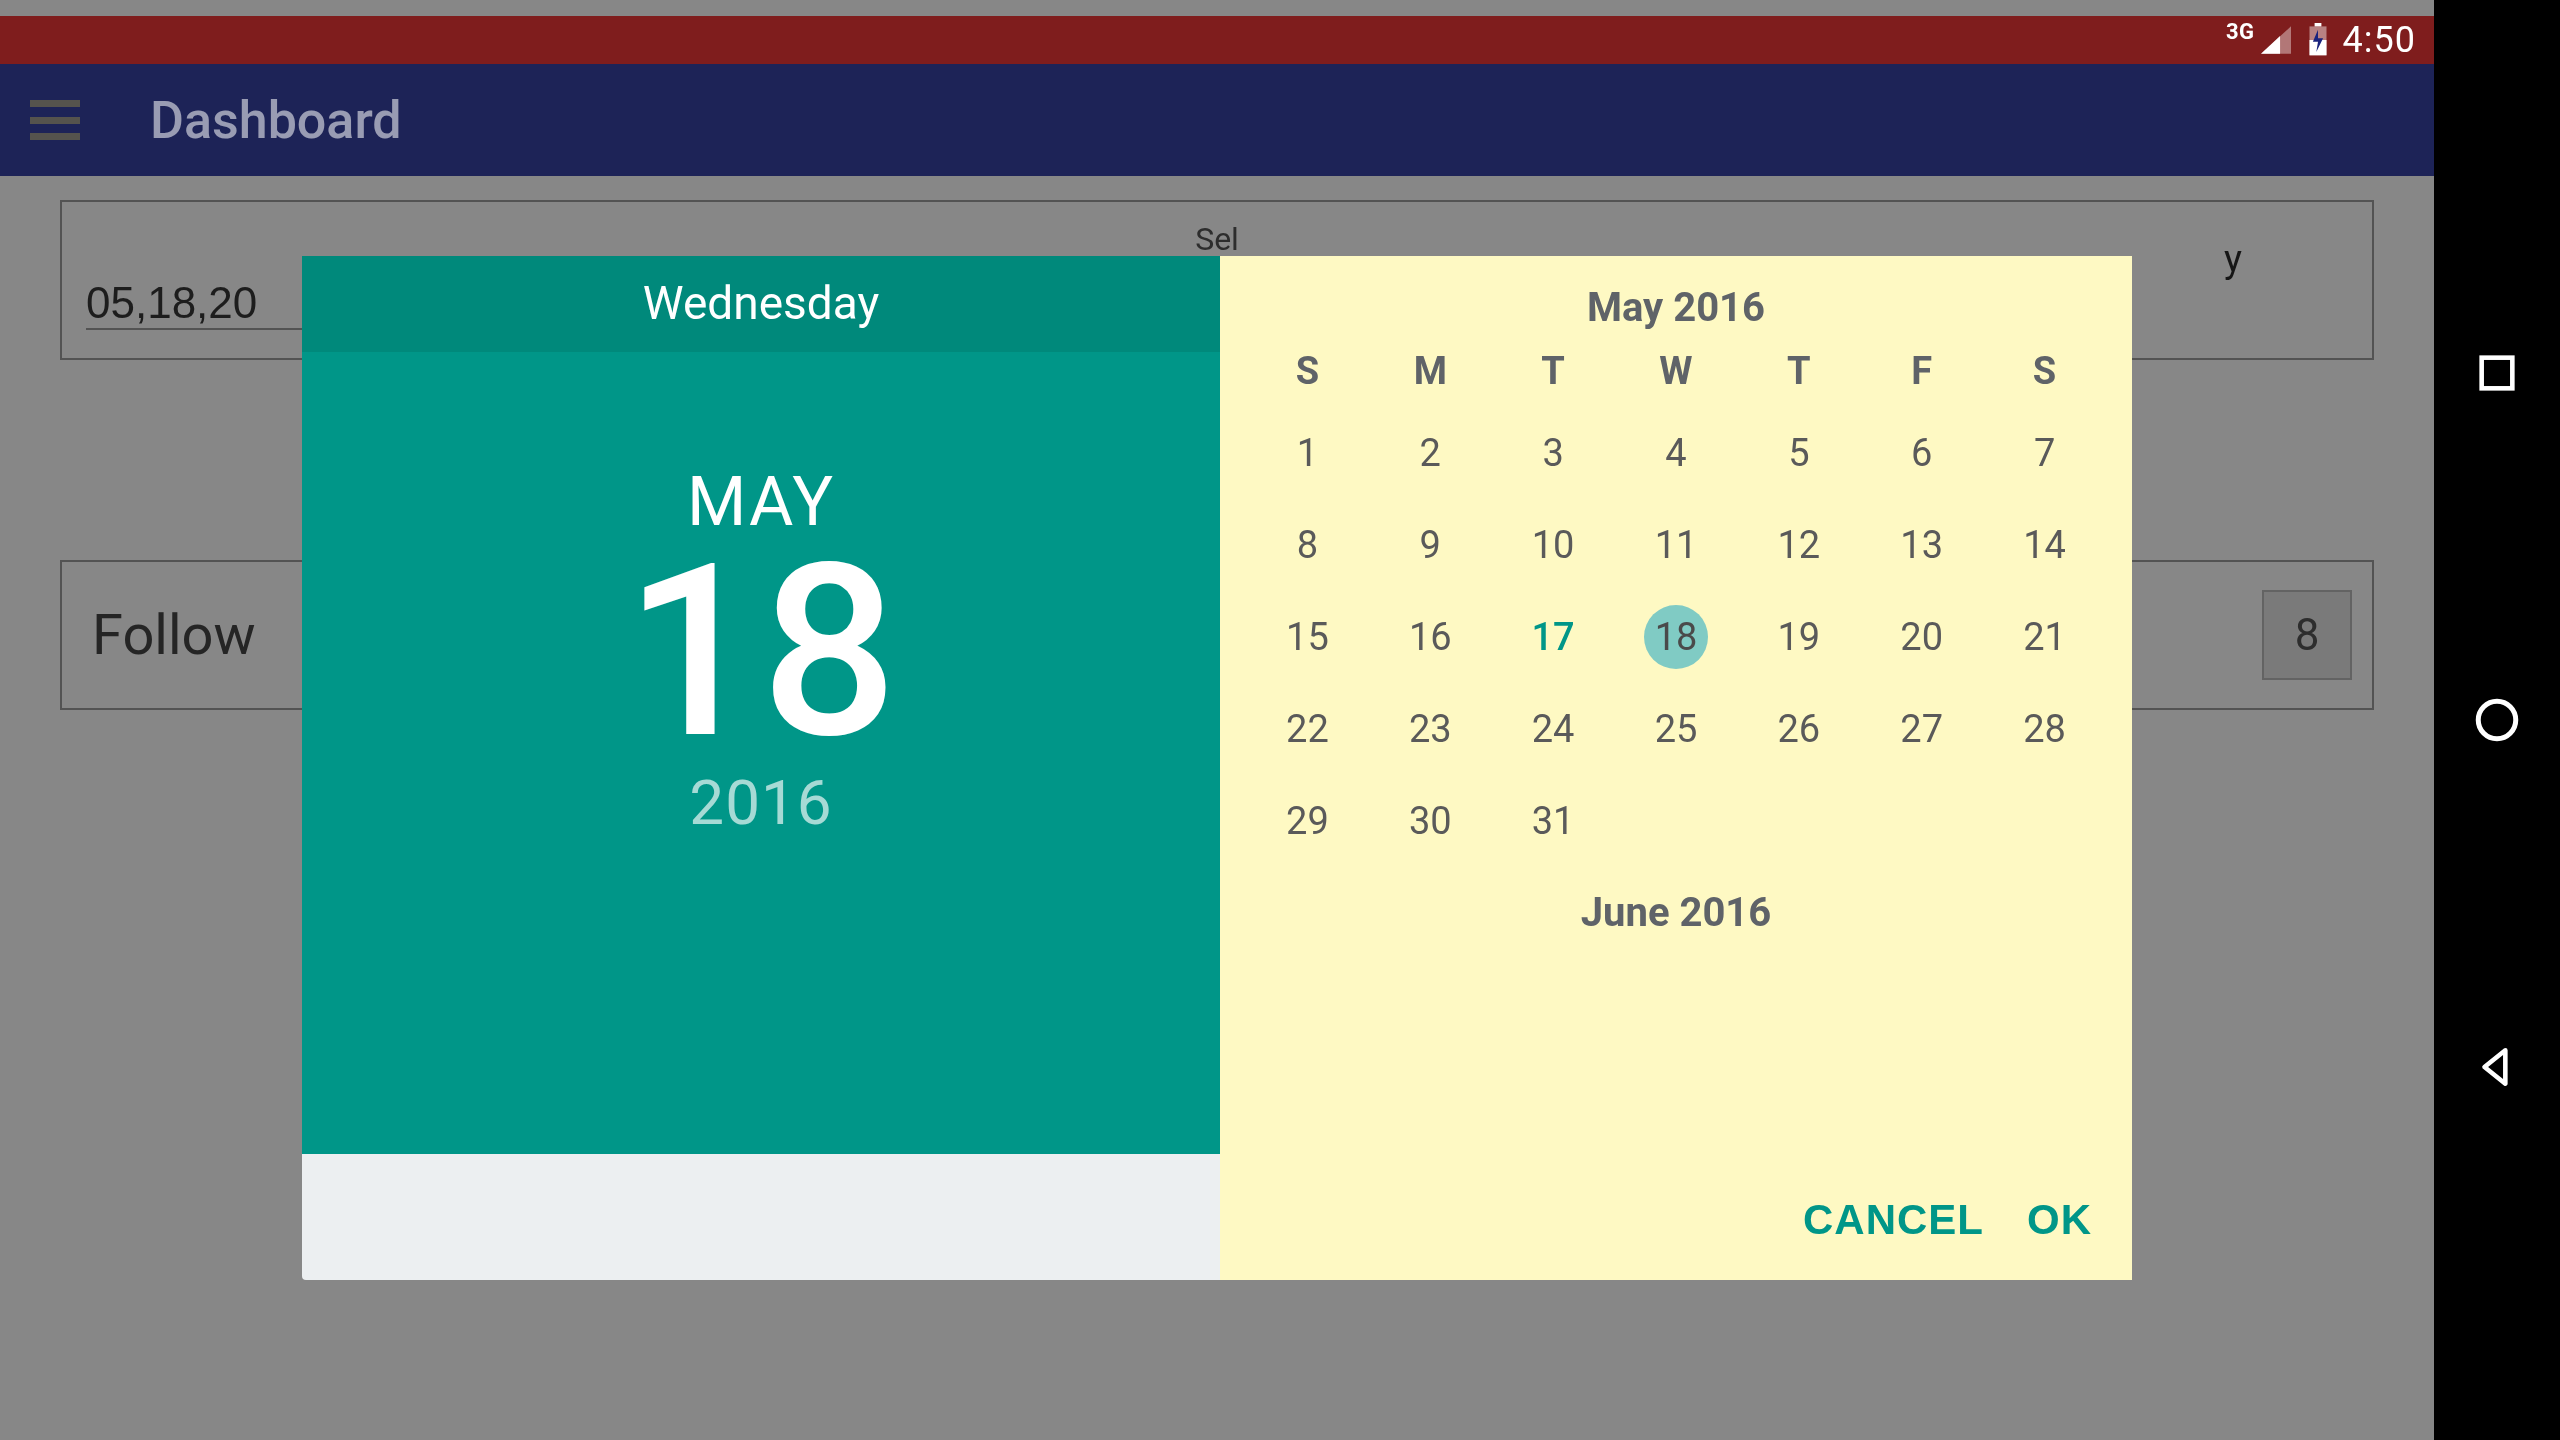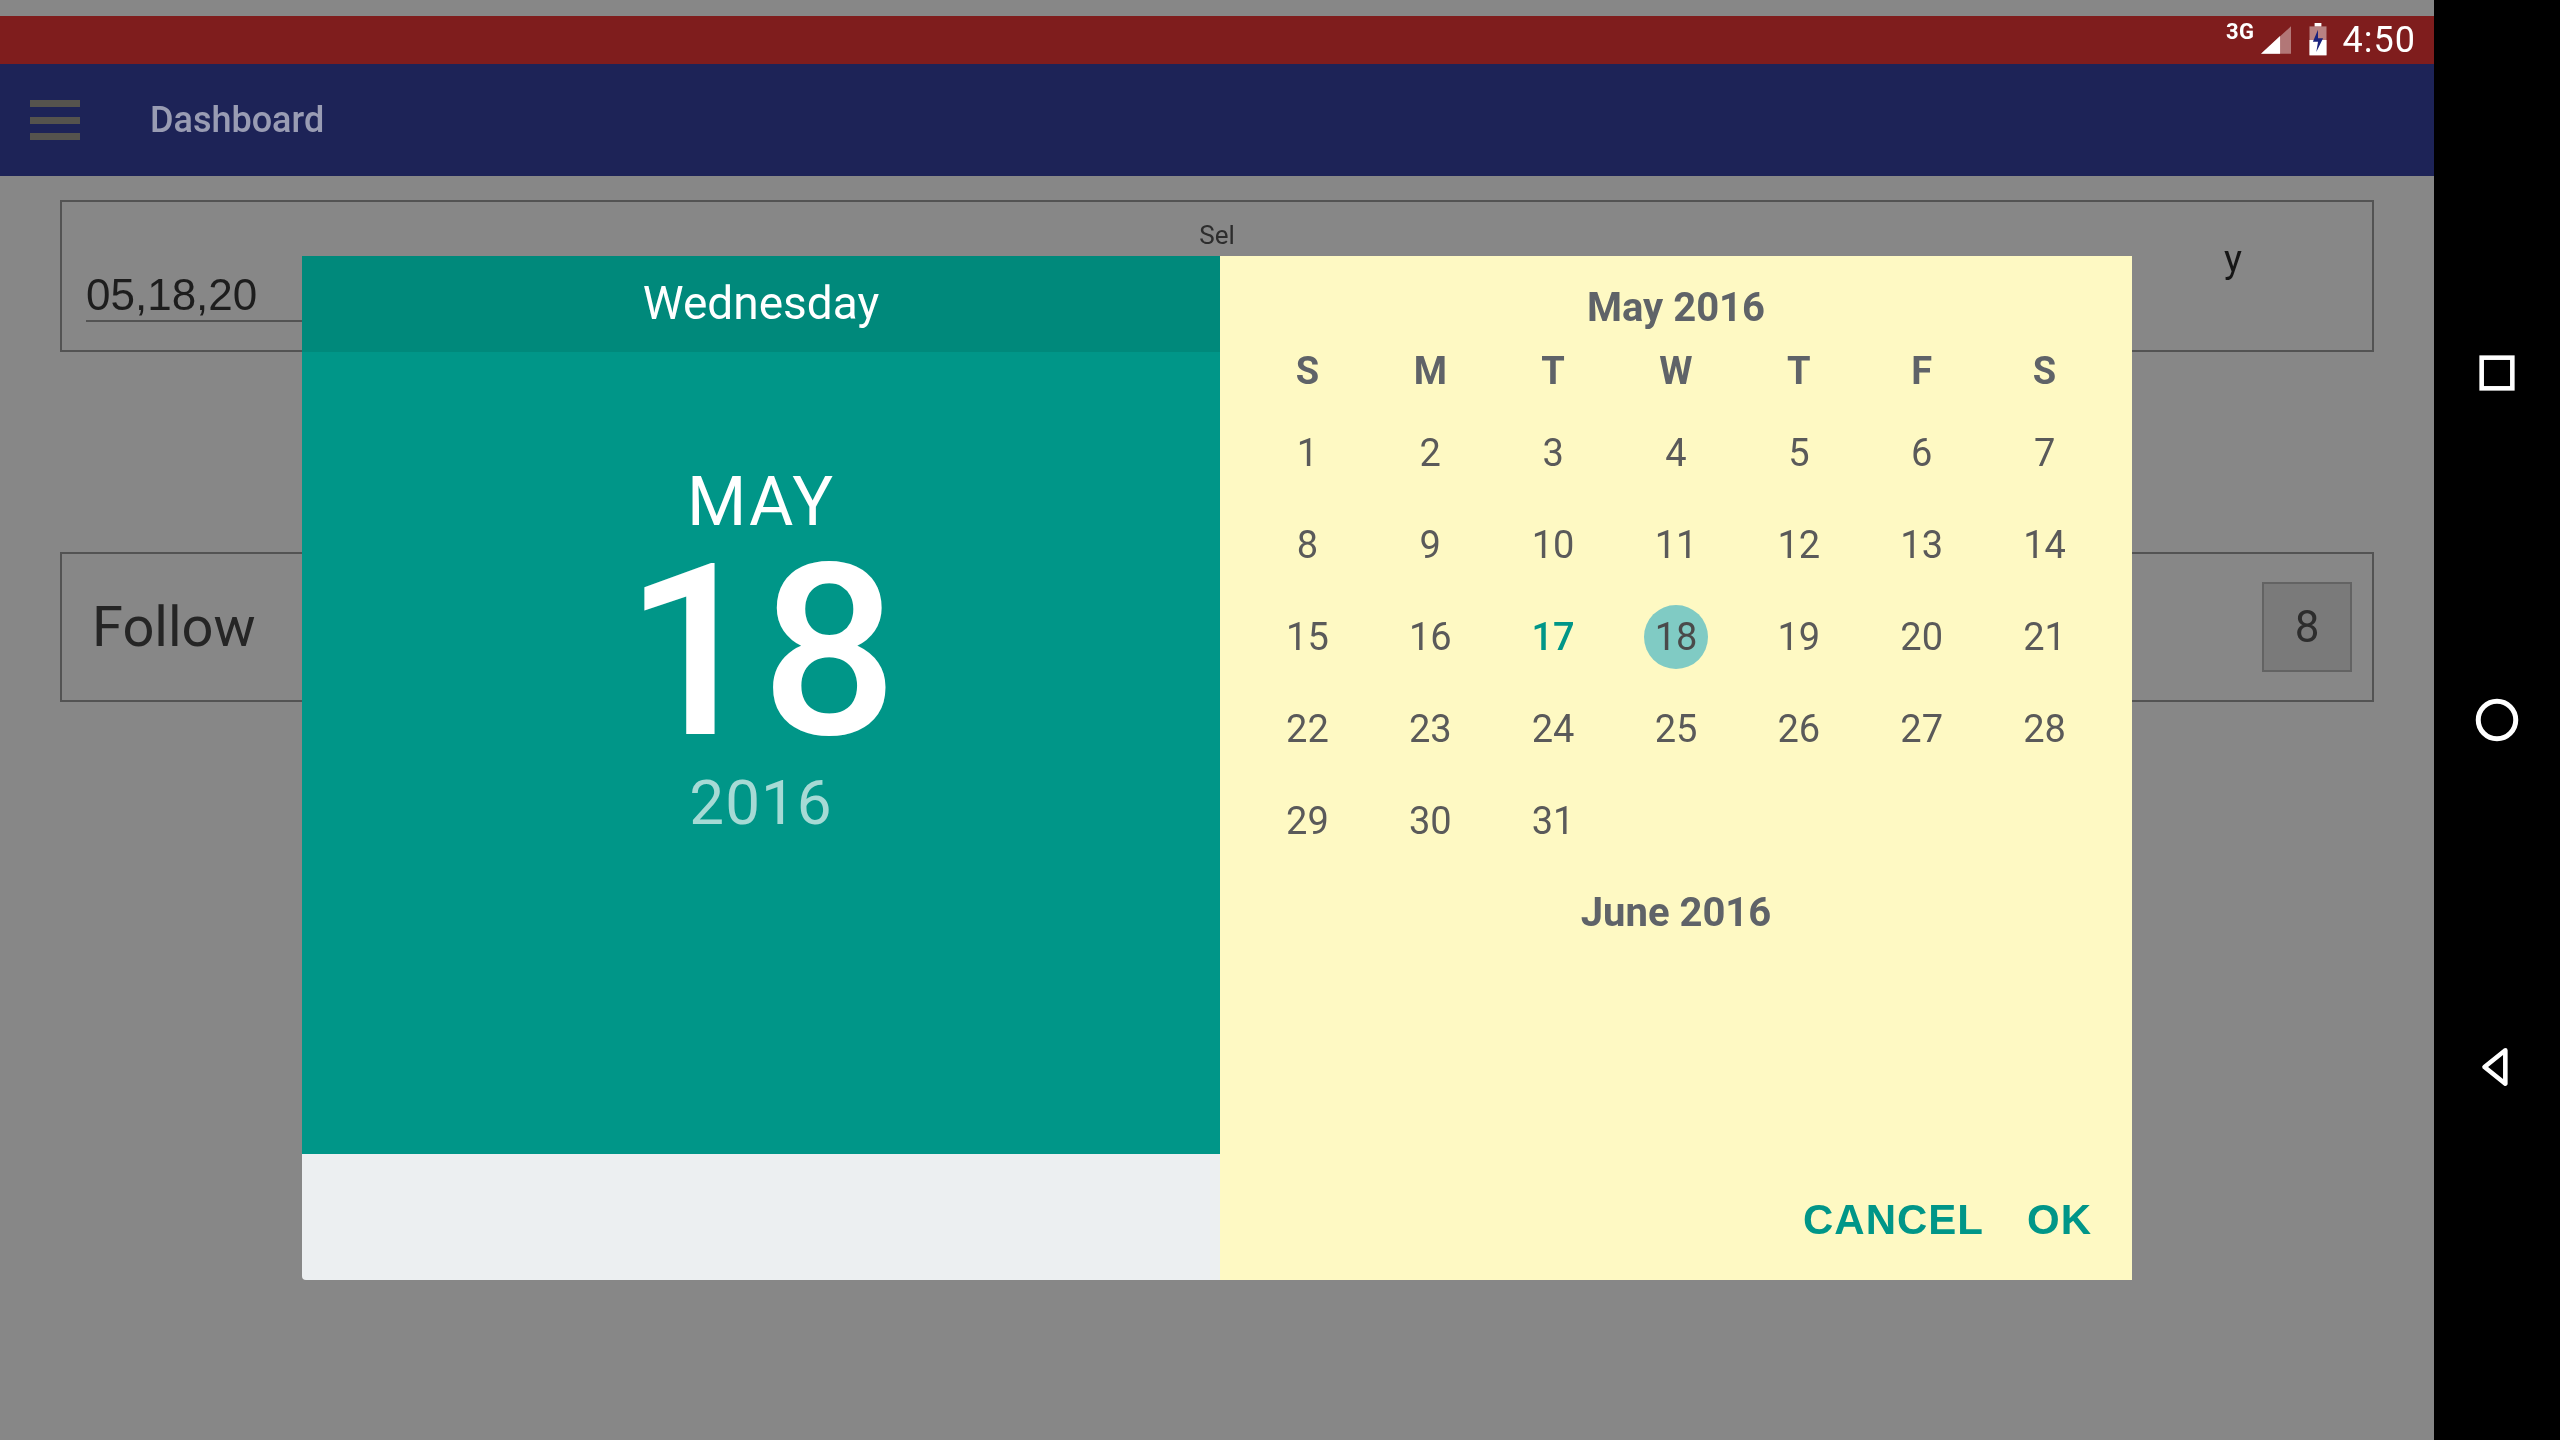--- a/index.html
+++ b/index.html
@@ -44,37 +44,37 @@
     position: relative;
     z-index: 2;
   }
   .hamburger {
     width: 50px; height: 40px;
     display: flex; flex-direction: column; justify-content: space-between;
     margin-right: 70px;
     opacity: 0.5;
   }
   .hamburger span { display:block; height:7px; background:#fff; }
-  .app-title { font-size: 36px; font-weight: 500; opacity: 0.85; }
+  .app-title { font-size: 52px; font-weight: 500; opacity: 0.85; }
 
   
   .page {
     position: absolute; inset: 0; top: 0;
     background: #fafafa;
     z-index: 1;
     padding-top: 160px; 
   }
   .page-inner { padding: 40px 60px; }
   .card {
     border: 2px solid #888;
     padding: 18px 24px 28px 24px;
     margin-bottom: 200px;
     position: relative;
   }
-  .card-label { font-size: 26px; color:#333; text-align:center; margin-bottom:20px;}
+  .card-label { font-size: 32px; color:#333; text-align:center; margin-bottom:20px;}
   .card-input { font-size: 44px; color:#111; border:none; border-bottom:2px solid #888; background:transparent; width: 300px;}
   .card-right-badge {
     position:absolute; right:20px; top:50%; transform:translateY(-50%);
     width:90px; height:90px; border:2px solid #aaa; background:#ddd;
     display:flex; align-items:center; justify-content:center;
     font-size:44px; color:#333;
   }
   .card-right-label { position:absolute; right:130px; top:35px; font-size:38px;}
   .follow-card { border:2px solid #888; padding: 40px 30px; font-size:56px; color:#222; position:relative;}
 

